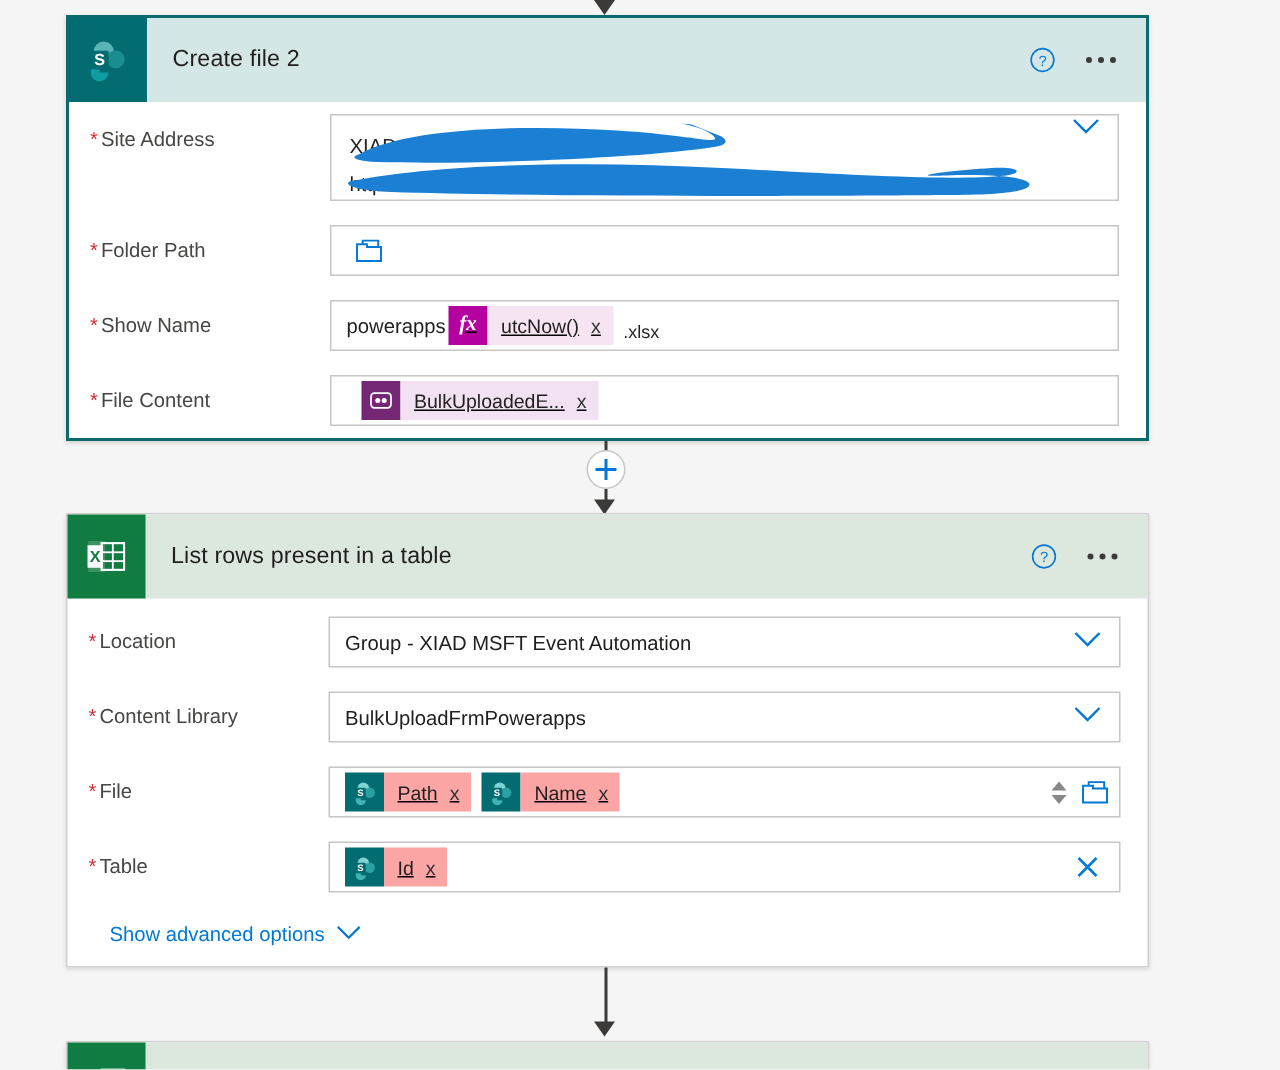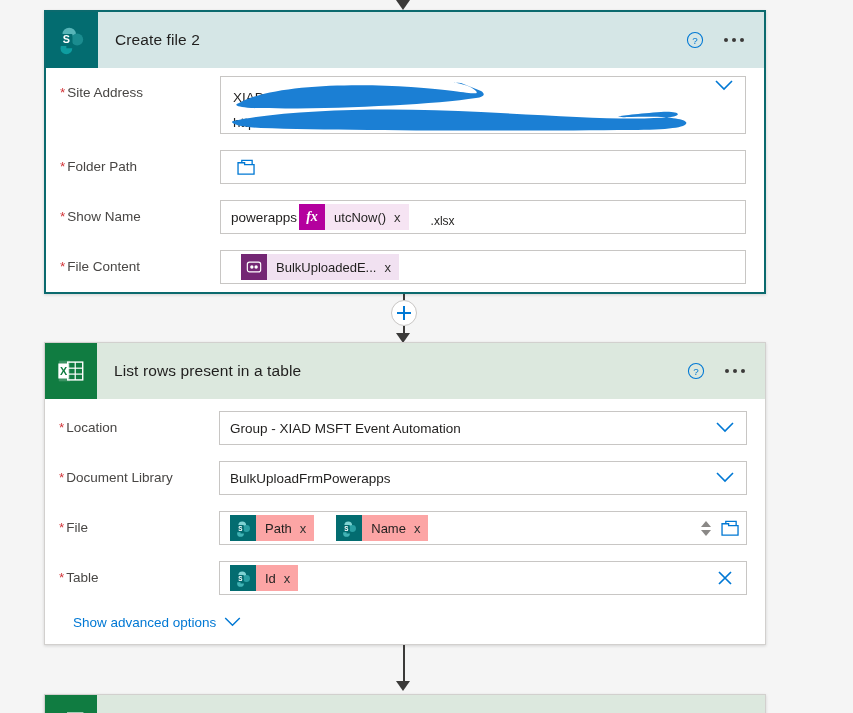--- a/index.html
+++ b/index.html
@@ -136,23 +136,24 @@
     border-right: 5px solid transparent;
   }
   .spinner i.up   { border-bottom: 6px solid #8a8886; }
   .spinner i.down { border-top: 6px solid #8a8886; }
 
   
   .token {
     display: inline-flex;
     align-items: flex-start;
     height: 26px;
-    margin-right: 22px;
+    margin-right: 7px;
     font-size: 13px;
     white-space: nowrap;
+    text-decoration: underline;
   }
   .token .tok-icon {
     width: 26px; height: 26px;
     flex: 0 0 26px;
     display: flex; align-items: center; justify-content: center;
   }
   .token .tok-label {
     padding: 0 8px 0 9px;
     color: #201f1e;
   }
@@ -354,21 +355,21 @@
           <span class="chev">
             <svg width="18" height="11" viewBox="0 0 18 11">
                 <path d="M1 1 L9 9 L17 1" fill="none" stroke="#0078d4" stroke-width="1.6"></path>
               </svg>
           </span>
         </div>
       </div>
 
       <div class="field-row">
         <div class="field-label">
-          <span class="req">*</span><span>Document Library</span>
+          <span class="req">*</span><span>Content Library</span>
         </div>
         <div class="field-control">
           <span class="field-text">BulkUploadFrmPowerapps</span>
           <span class="chev">
             <svg width="18" height="11" viewBox="0 0 18 11">
                 <path d="M1 1 L9 9 L17 1" fill="none" stroke="#0078d4" stroke-width="1.6"></path>
               </svg>
           </span>
         </div>
       </div>

